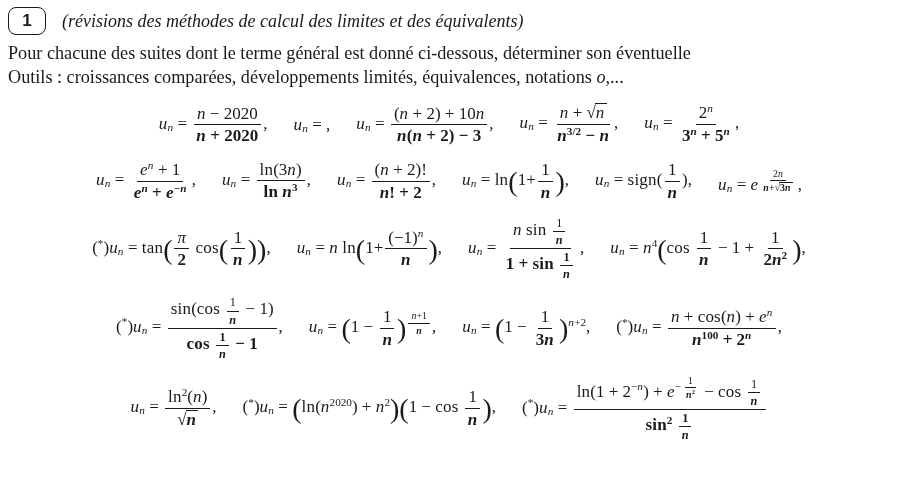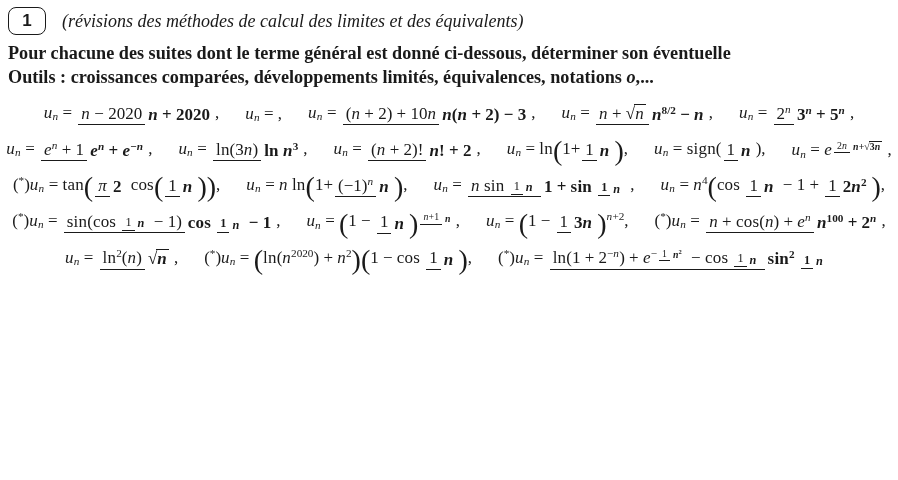--- a/index.html
+++ b/index.html
@@ -3,30 +3,30 @@
 <meta charset="utf-8">
 <style>
   html,body{margin:0;padding:0;background:#ffffff;width:898px;height:480px;overflow:hidden;}
   body{font-family:"Liberation Serif","DejaVu Serif",serif;color:#1a1a1a;}
   .page{padding:7px 8px 0 8px;width:882px;}
   .header{display:flex;align-items:center;gap:16px;margin-bottom:6px;}
   .badge{display:inline-flex;align-items:center;justify-content:center;border:1.6px solid #1a1a1a;
          border-radius:8px;min-width:24px;height:26px;padding:0 6px;
          font-family:"Liberation Sans","DejaVu Sans",sans-serif;font-weight:bold;font-size:17px;}
   .subtitle{font-style:italic;font-size:18px;text-align:right;}
-  .intro{font-size:18.2px;line-height:1.33;font-weight:bold;}
+  .intro{font-size:18.2px;line-height:1.33;}
   .iline{white-space:nowrap;}
   .mathtxt sup{font-size:65%;}
   i.ovar{font-style:italic;}
   .rows{}
   .formula-row{display:flex;justify-content:center;align-items:center;gap:26px;margin:14px 0;}
   .formula{white-space:nowrap;font-size:17px;}
   i.v{font-style:italic;letter-spacing:0.2px;}
   .rm i{font-style:normal;}
-  .frac{display:inline-flex;flex-direction:row;align-items:center;vertical-align:middle;
+  .frac{display:inline-flex;flex-direction:column;align-items:center;vertical-align:middle;
         text-align:center;margin:0 2px;}
   .num{padding:0 3px 1px 3px;border-bottom:1.2px solid #1a1a1a;line-height:1.15;display:block;}
   .den{padding:1px 3px 0 3px;line-height:1.15;display:block;font-weight:bold;}
   .frac .frac{font-size:72%;}
   .sup{font-size:66%;vertical-align:0.55em;line-height:1;}
   .sub{font-size:66%;vertical-align:-0.2em;line-height:1;}
   .sup .frac{font-size:88%;}
   .sqrt{white-space:nowrap;}
   .rad{margin-right:-1px;}
   .sqin{display:inline-block;border-top:1.2px solid #1a1a1a;padding:0 2px 0 1px;line-height:1.1;}
@@ -54,21 +54,21 @@
             <span class="num"><i class="v">n</i> − 2020</span>
             <span class="den"><i class="v">n</i> + 2020</span>
           </span>,</span>
         <span class="formula"><i class="v">u</i><span class="sub"><i class="v">n</i></span> = ,</span>
         <span class="formula"><i class="v">u</i><span class="sub"><i class="v">n</i></span> = <span class="frac">
             <span class="num">(<i class="v">n</i> + 2) + 10<i class="v">n</i></span>
             <span class="den"><i class="v">n</i>(<i class="v">n</i> + 2) − 3</span>
           </span>,</span>
         <span class="formula"><i class="v">u</i><span class="sub"><i class="v">n</i></span> = <span class="frac">
             <span class="num"><i class="v">n</i> + <span class="sqrt"><span class="rad">√</span><span class="sqin"><i class="v">n</i></span></span></span>
-            <span class="den"><i class="v">n</i><span class="sup">8/2</span> − <i class="v">n</i></span>
+            <span class="den"><i class="v">n</i><span class="sup">3/2</span> − <i class="v">n</i></span>
           </span>,</span>
         <span class="formula"><i class="v">u</i><span class="sub"><i class="v">n</i></span> = <span class="frac">
             <span class="num">2<span class="sup"><i class="v">n</i></span></span>
             <span class="den">3<span class="sup"><i class="v">n</i></span> + 5<span class="sup"><i class="v">n</i></span></span>
           </span>,</span>
       </div>
       <div class="formula-row">
         <span class="formula"><i class="v">u</i><span class="sub"><i class="v">n</i></span> = <span class="frac">
             <span class="num"><i class="v">e</i><span class="sup"><i class="v">n</i></span> + 1</span>
             <span class="den"><i class="v">e</i><span class="sup"><i class="v">n</i></span> + <i class="v">e</i><span class="sup">−<i class="v">n</i></span></span>

